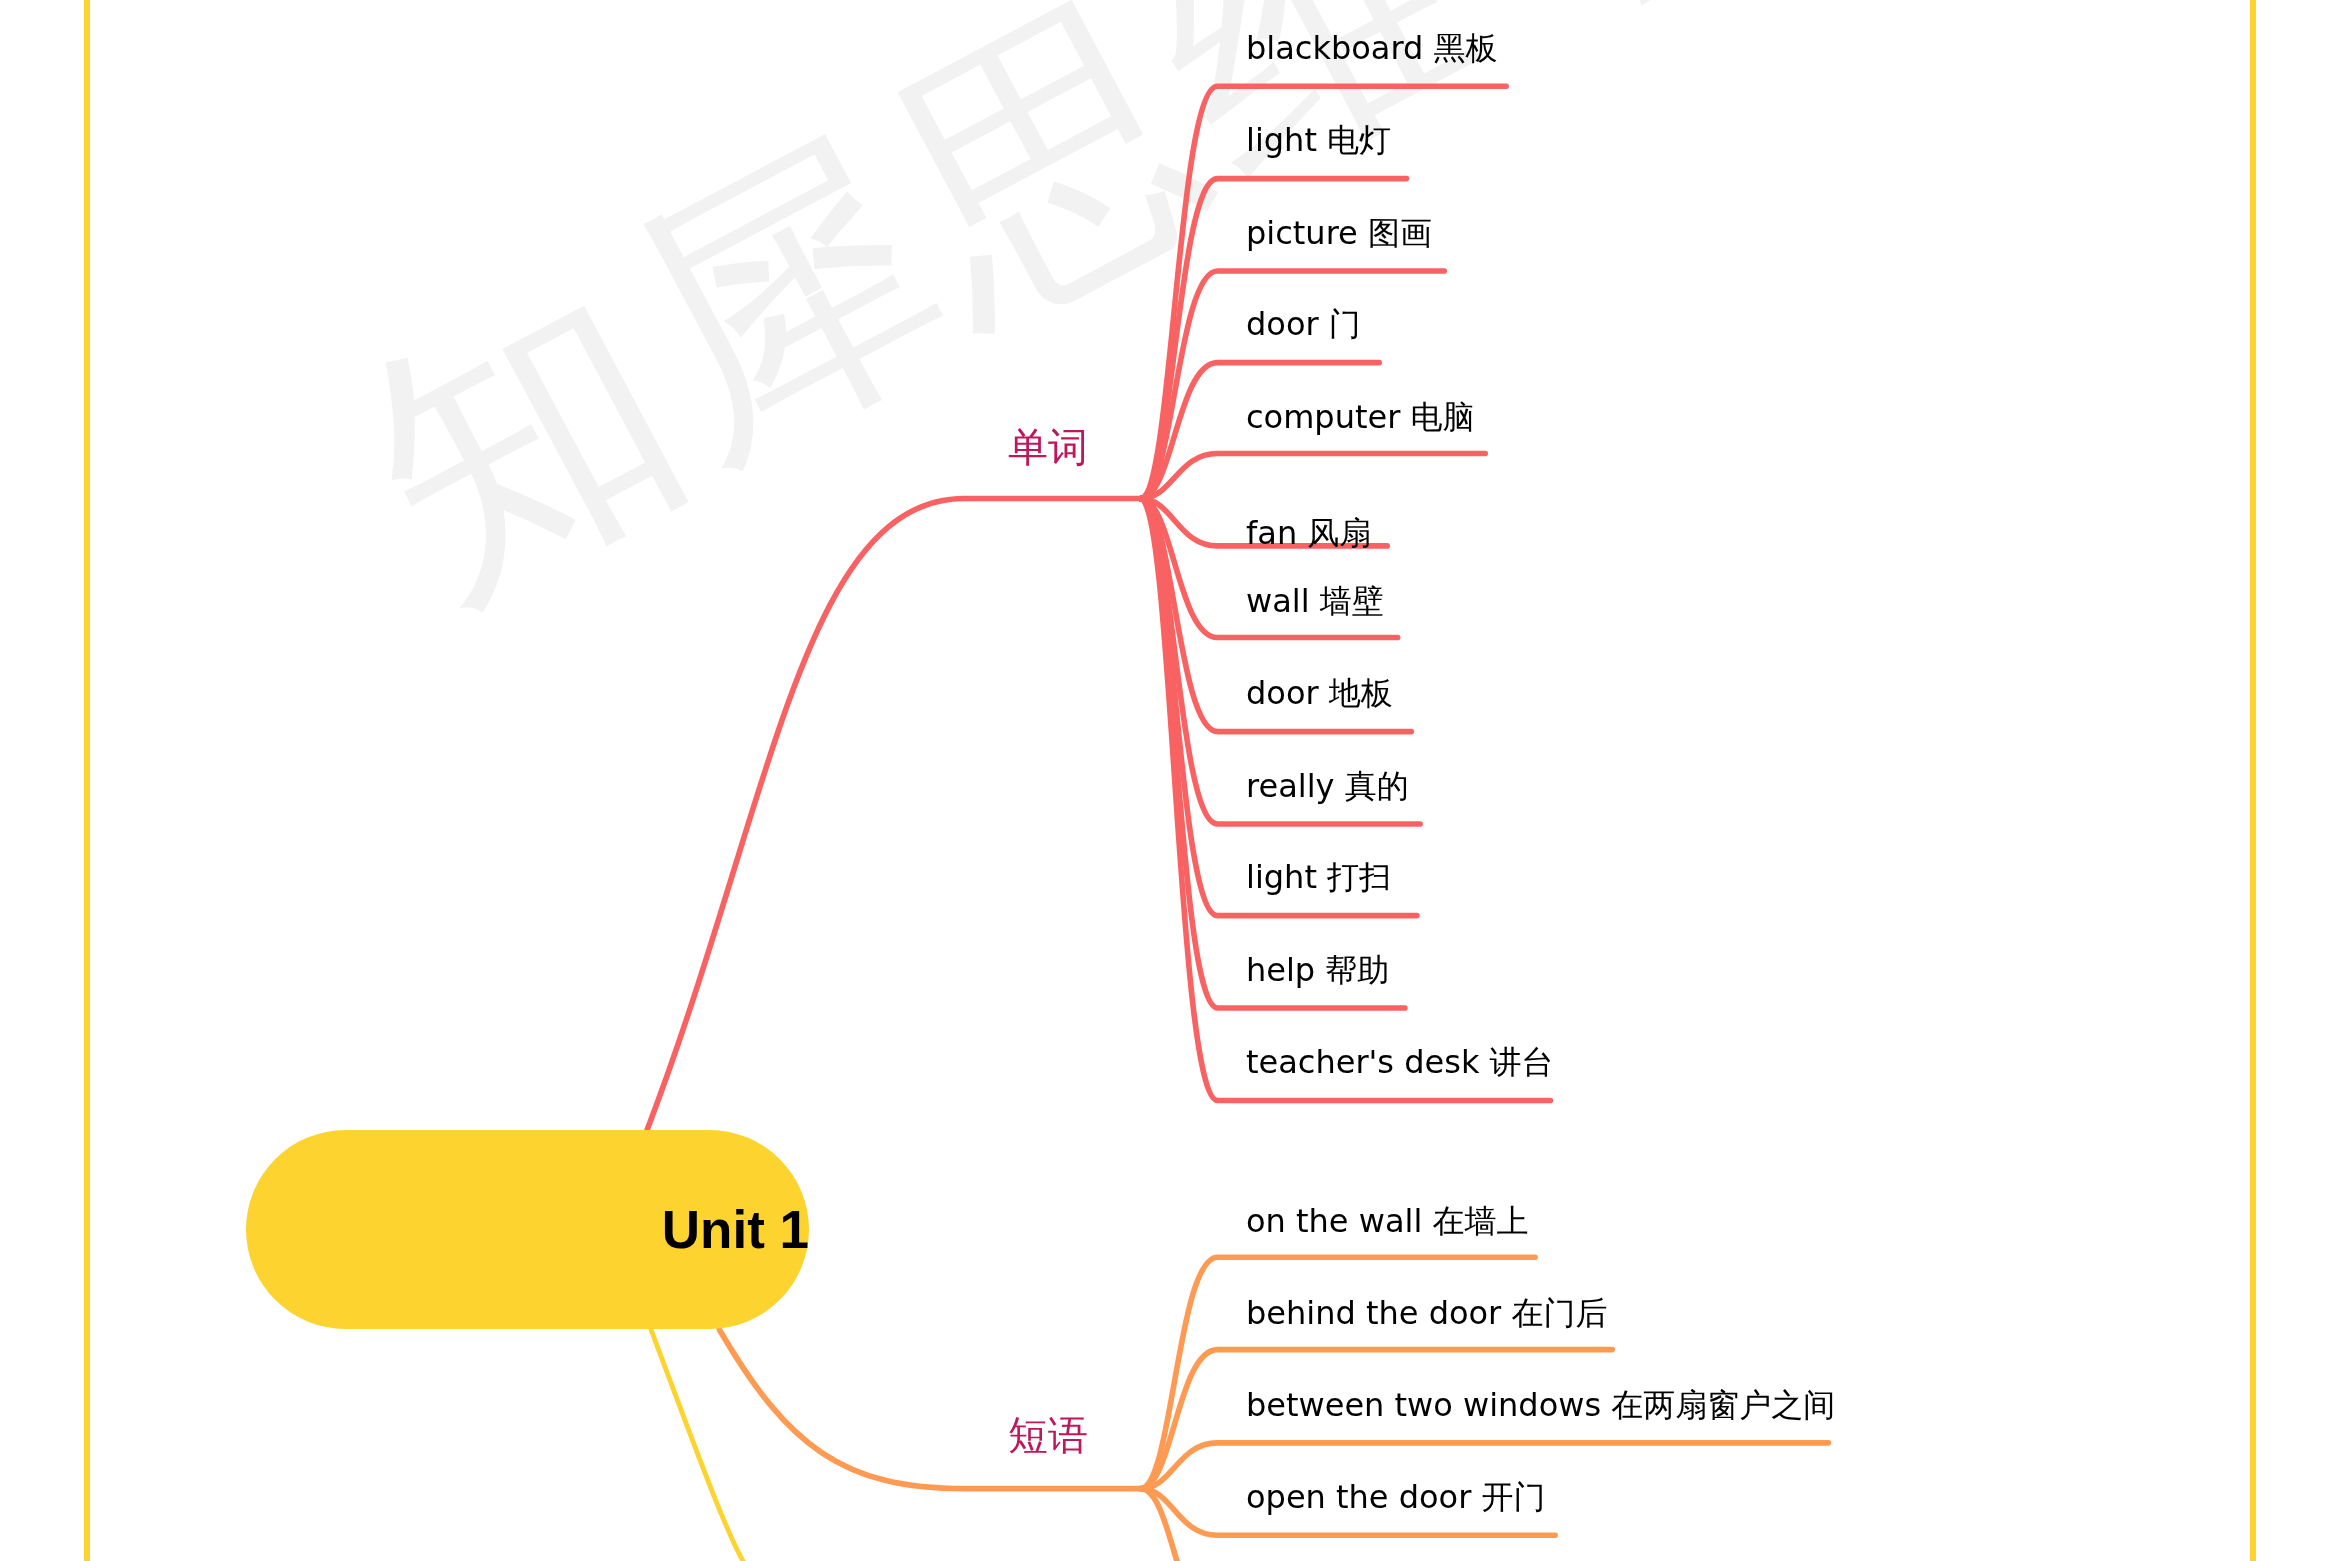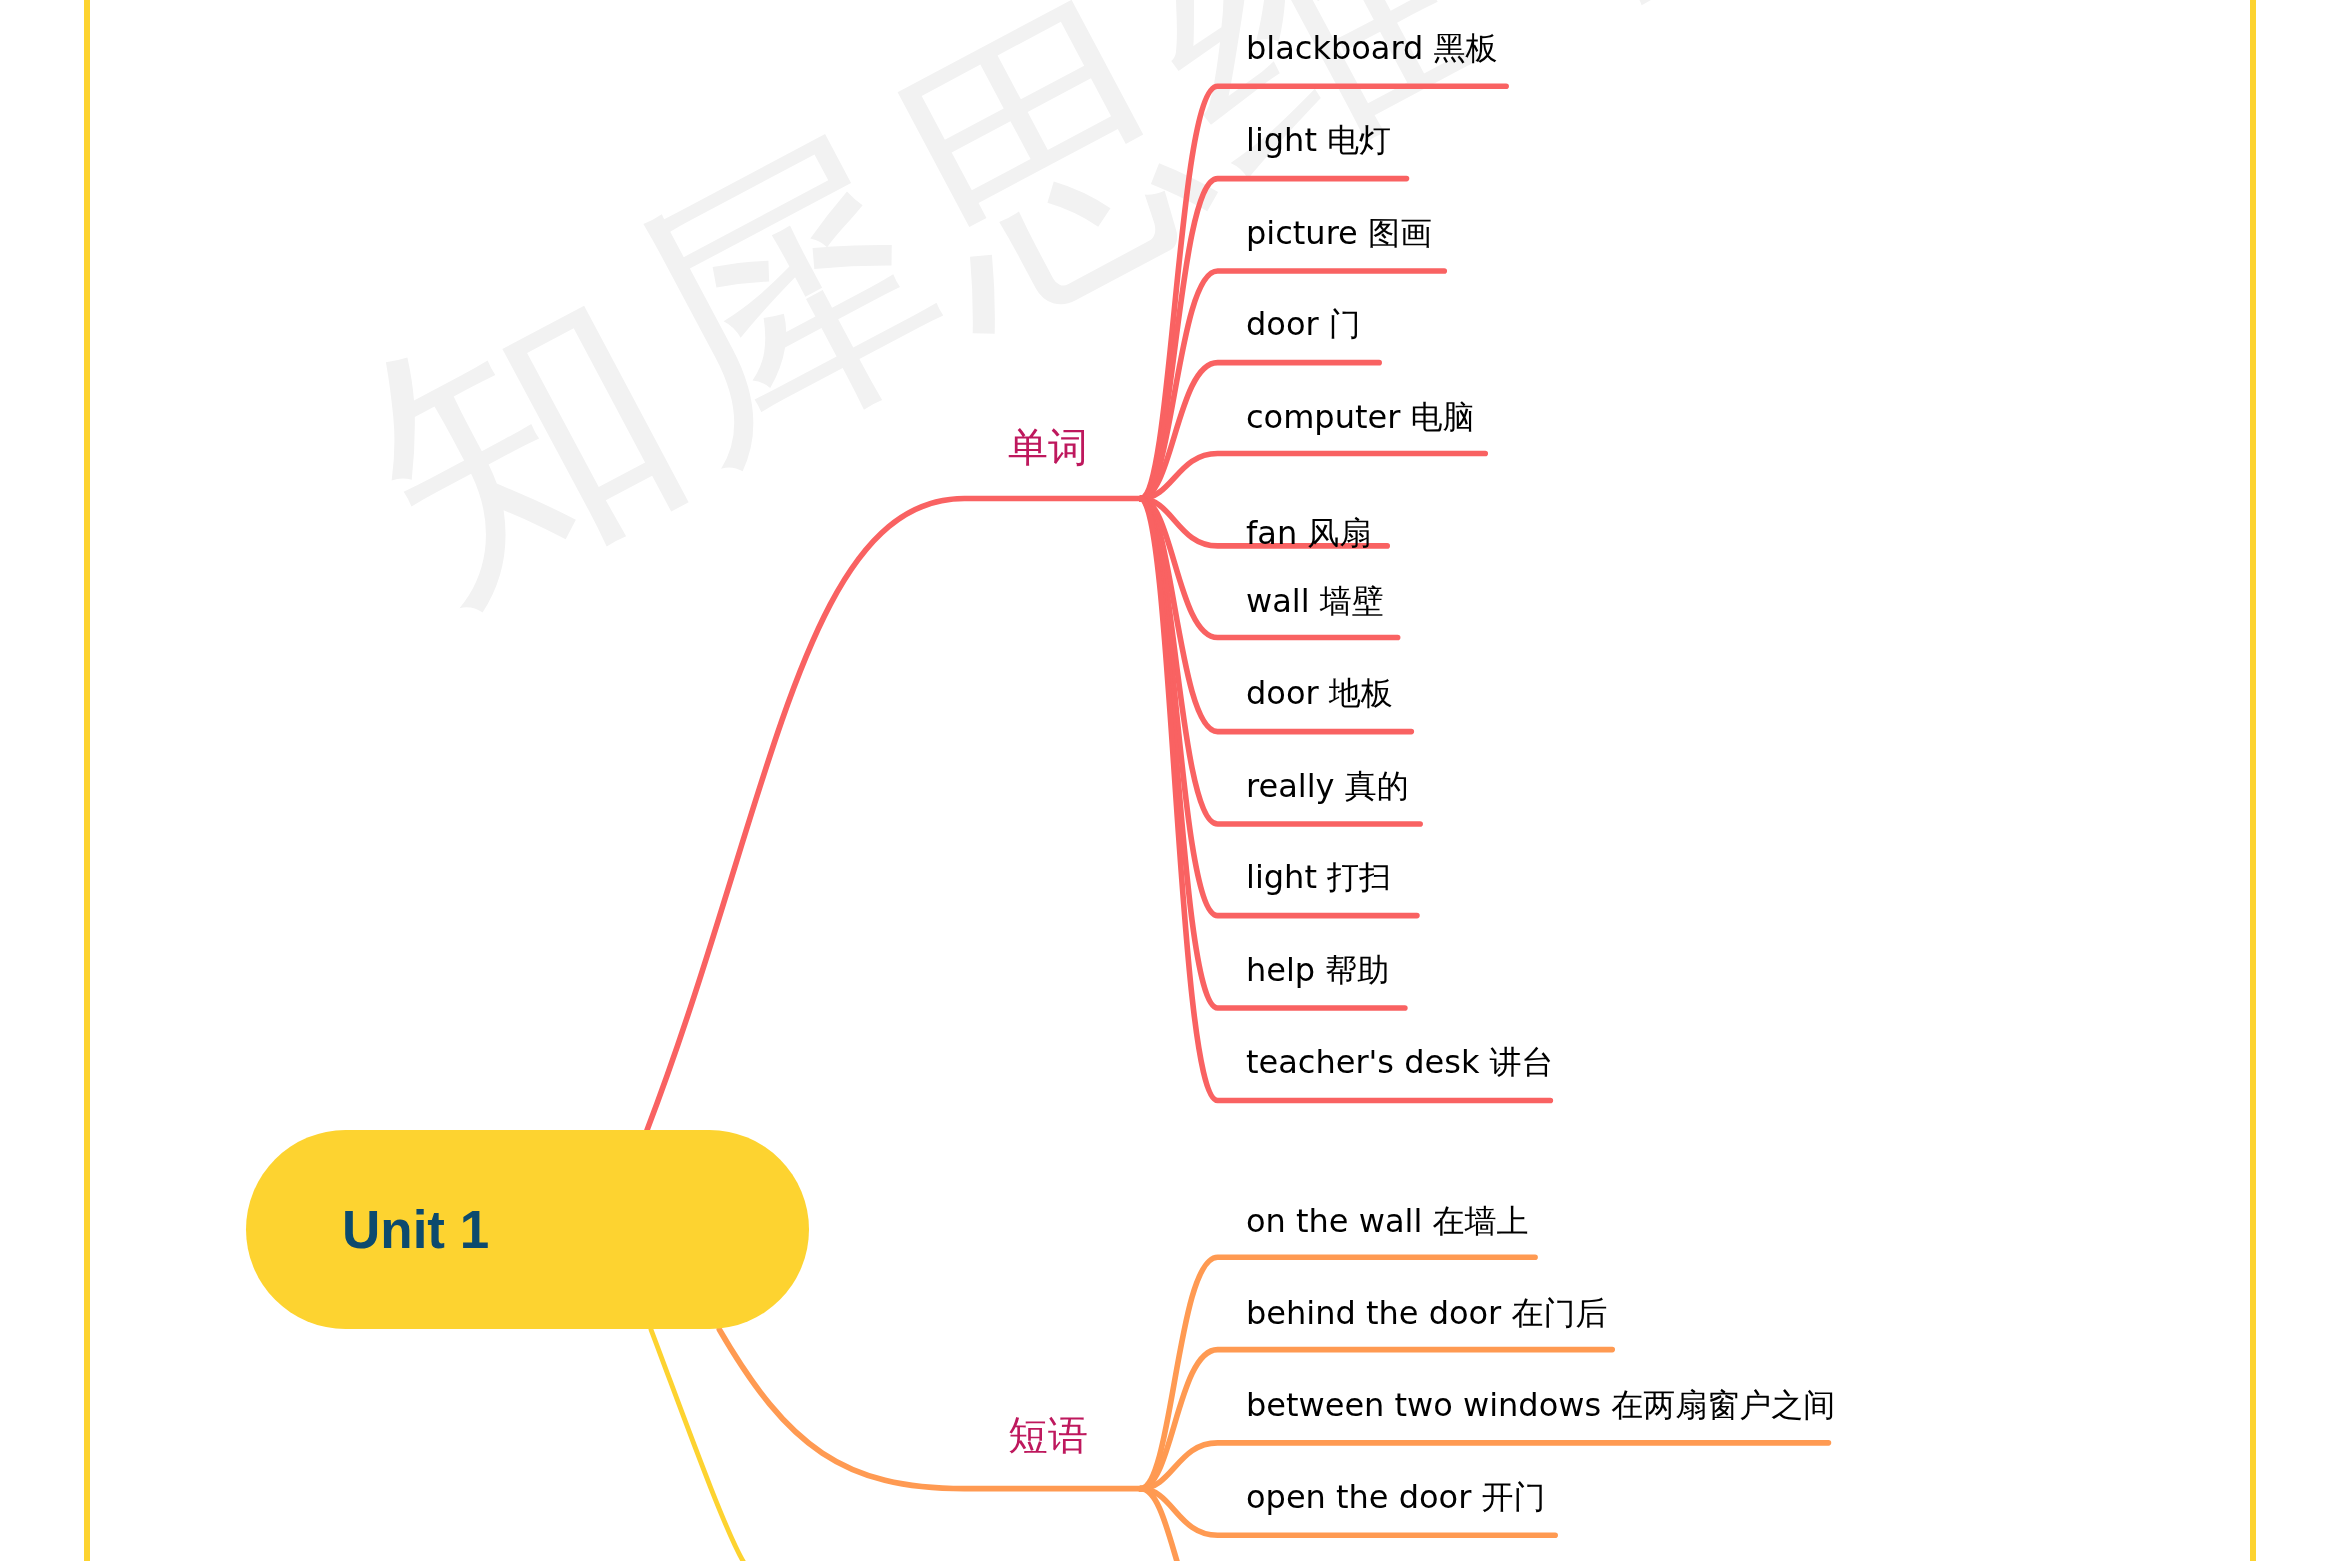--- a/index.html
+++ b/index.html
@@ -9,21 +9,21 @@
   #border-left { left:84px; }
   #border-right { left:2250px; }
   .watermark { position:absolute; left:305px; top:338px; font-size:289px; color:#f2f2f2;
                transform:rotate(-28deg); transform-origin:left top; white-space:nowrap;
                letter-spacing:8px; font-family:"DejaVu Sans",sans-serif; }
   svg#links { position:absolute; left:0; top:0; }
   .root-node { position:absolute; left:246px; top:1130px; width:563px; height:199px;
                background:#FDD330; border-radius:100px; box-sizing:border-box; padding-left:96px;
                display:flex; flex-direction:column; justify-content:center; }
   .root-line { font-family:"Liberation Sans",sans-serif; font-weight:bold; font-size:53px;
-               color:#0c4a6e; line-height:64px; }
+               color:#000000; line-height:64px;text-align:right; }
   .branch-label { position:absolute; font-size:40px; color:#be185d; }
   .leaf { position:absolute; left:1246px; font-size:32px; color:#000000; white-space:nowrap;
           line-height:39px; }
 </style>
 </head>
 <body>
 
 <div class="frame-border" id="border-left"></div>
 <div class="frame-border" id="border-right"></div>
 

